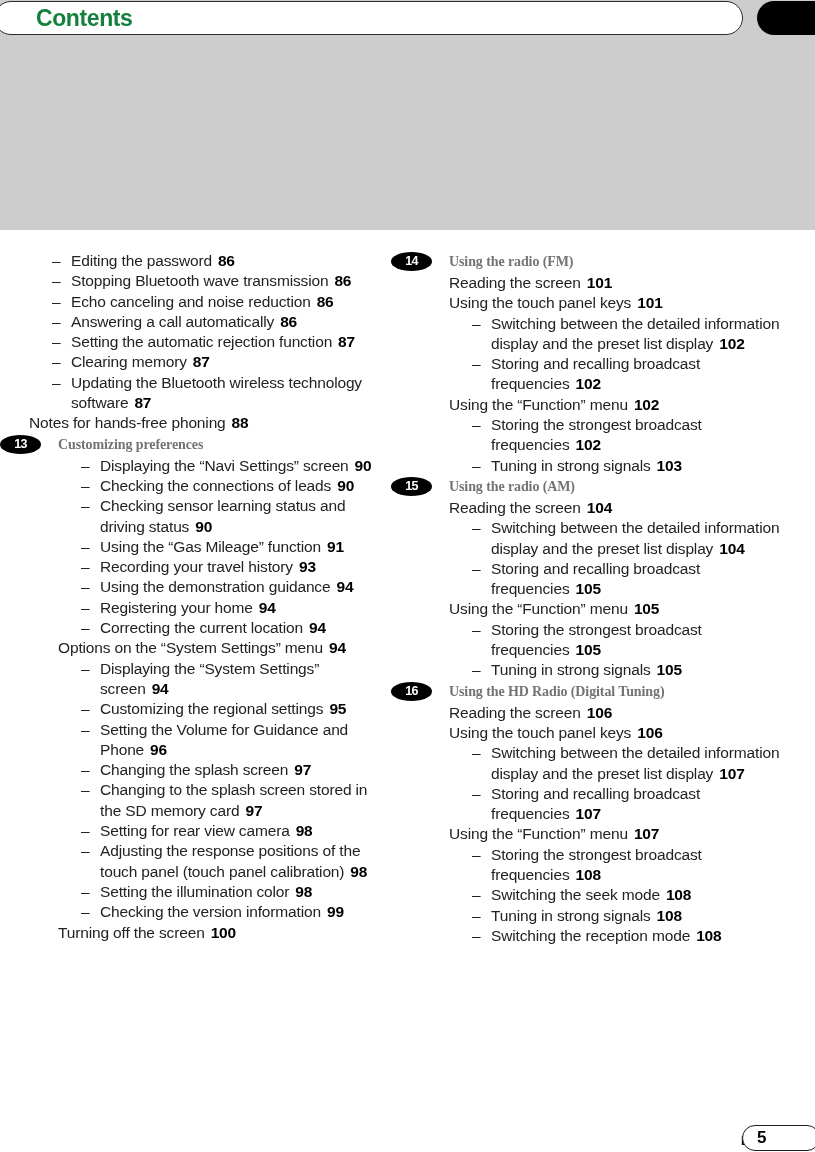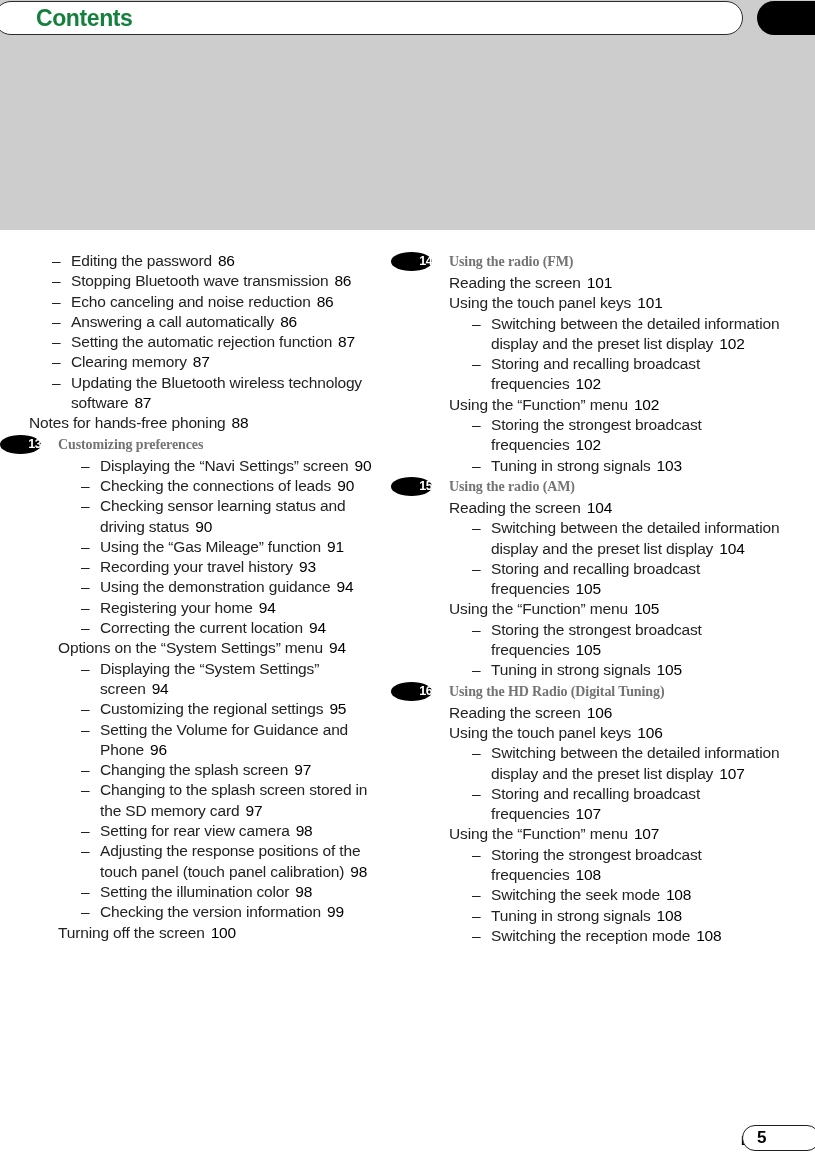--- a/index.html
+++ b/index.html
@@ -73,21 +73,21 @@
   .badge {
     position: absolute;
     left: -29px;
     top: 1px;
     width: 41px; height: 19px;
     border-radius: 50%;
     background: #000;
     color: #fff;
     font-size: 12.5px;
     font-weight: bold;
-    text-align: right;
+    text-align: center;
     line-height: 19px;
     letter-spacing: -0.6px;
   }
   .section-title {
     font-size: 14px;
     font-weight: bold;
     line-height: 21px;
     letter-spacing: -0.1px;
     color: #737373;
     font-family: Liberation Serif, serif;
@@ -103,21 +103,21 @@
   .entry.lvl1 { padding-left: 0px; }
   .entry.lvl2 {
     padding-left: 42px;
   }
   .entry.lvl2 .dash {
     position: absolute;
     left: 23px;
     top: 0;
   }
   .pg {
-    font-weight: normal;
+    font-weight: bold;
     color: #000;
     white-space: nowrap;
     margin-left: 6px;
   }
   .entry .txt { }
 
   
   #footer-en {
     position: absolute;
     left: 706px;

